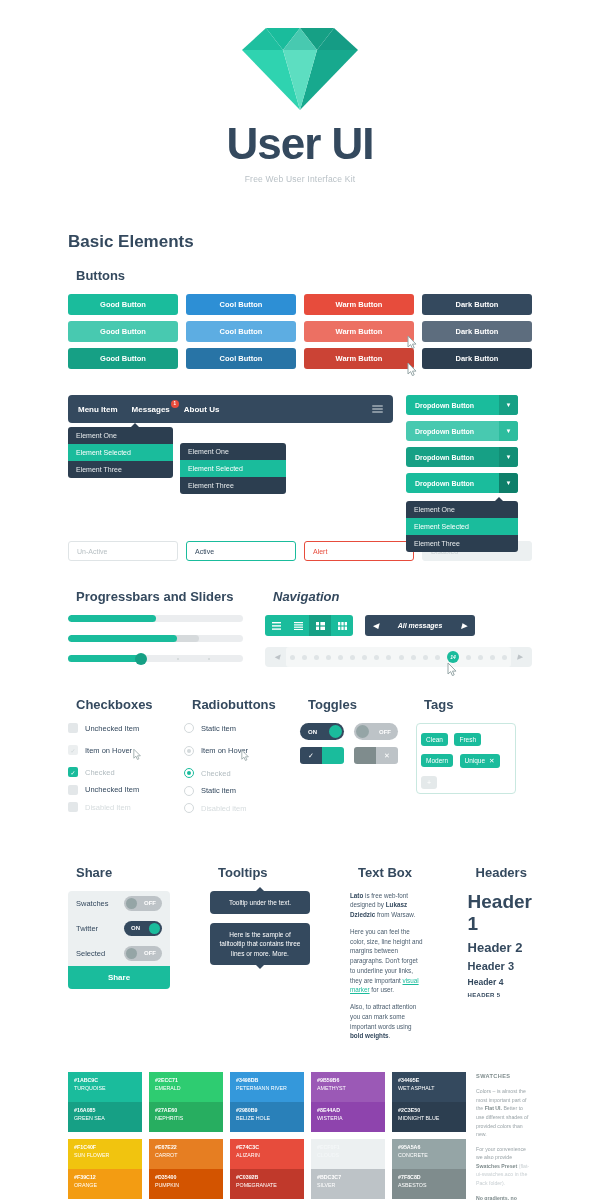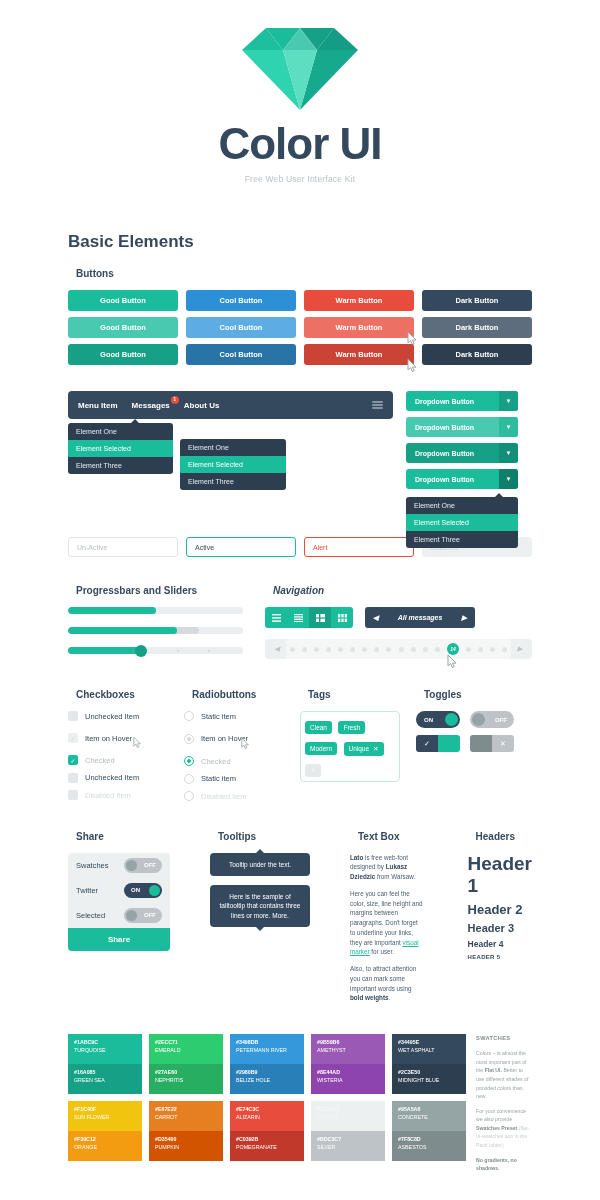--- a/index.html
+++ b/index.html
@@ -16,21 +16,21 @@
   .gem { width:116px; height:82px; margin:0 auto; display:block; }
   .brand {
     font-size:44px; font-weight:bold; color:#34495e;
     letter-spacing:-1px; margin-top:12px; line-height:1;
   }
   .brand-sub { font-size:8.5px; color:#b9c1c6; margin-top:8px; letter-spacing:.2px; }
 
   
   .container { padding:0 68px; }
   h2.section { font-size:17px; font-weight:bold; color:#34495e; margin:0 0 16px 0; }
-  h3.sub { font-size:10px; font-weight:bold; color:#34495e; margin:0 0 11px 0;padding-left:8px; }
+  h3.sub { font-size:13px; font-weight:bold; color:#34495e; margin:0 0 11px 0;padding-left:8px; }
 
   
   .btn-row { display:flex; gap:8px; margin-bottom:6px; }
   .btn {
     flex:1; height:21px; border-radius:3px; border:none;
     color:#fff; font-size:7.5px; font-weight:bold;
     font-family:"Liberation Sans", sans-serif;
     display:flex; align-items:center; justify-content:center;
     position:relative; cursor:pointer;
   }
@@ -174,21 +174,21 @@
     <svg class="gem" viewBox="0 0 116 82">
       <polygon points="58,0 92,0 75,22" fill="#16a085"></polygon>
       <polygon points="58,0 24,0 41,22" fill="#1abc9c"></polygon>
       <polygon points="58,0 41,22 75,22" fill="#48c9b0"></polygon>
       <polygon points="92,0 116,22 75,22" fill="#159c85"></polygon>
       <polygon points="24,0 0,22 41,22" fill="#1ebf9f"></polygon>
       <polygon points="0,22 41,22 58,82" fill="#2fd3b0"></polygon>
       <polygon points="116,22 75,22 58,82" fill="#17a98e"></polygon>
       <polygon points="41,22 75,22 58,82" fill="#5ddec1"></polygon>
     </svg>
-    <div class="brand">Color UI</div>
+    <div class="brand">User UI</div>
     <div class="brand-sub">Free Web User Interface Kit</div>
   </div>
 
   <div class="container" style="margin-top:48px;">
     <h2 class="section">Basic Elements</h2>
     <h3 class="sub">Buttons</h3>
     <div id="buttons-area">
         <div class="btn-row">
           <button class="btn" style="background: rgb(26, 188, 156);">Good Button</button>
           <button class="btn" style="background: rgb(45, 143, 213);">Cool Button</button>
@@ -429,58 +429,58 @@
             <span class="rdo"></span>
             <span class="">Static item</span>
           </div>
           <div class="opt">
             <span class="rdo"></span>
             <span class="muted2">Disabled item</span>
           </div>
         </div>
     </div>
     <div style="width:118px;">
+      <h3 class="sub">Toggles</h3>
+      <div style="display:flex; gap:10px; margin-bottom:7px;">
+        <div class="tgl on">
+          <span class="txt" style="left:8px;">ON</span>
+          <span class="knob" style="right:2px; background:#1abc9c;"></span>
+        </div>
+        <div class="tgl off">
+          <span class="knob" style="left:2px; background:#95a5a6;"></span>
+          <span class="txt" style="right:7px;">OFF</span>
+        </div>
+      </div>
+      <div style="display:flex; gap:10px;">
+        <div class="sqtgl">
+          <div class="half" style="background:#34495e;">✓</div>
+          <div class="half" style="background:#1abc9c;"></div>
+        </div>
+        <div class="sqtgl">
+          <div class="half" style="background:#7f8c8d;"></div>
+          <div class="half" style="background:#bdc3c7;">✕</div>
+        </div>
+      </div>
+    </div>
+    <div style="width:118px;">
       <h3 class="sub">Tags</h3>
       <div class="tagbox">
         <span class="tag">Clean</span>
         <span class="tag">Fresh</span>
         <span class="tag">Modern</span>
         <span class="tag">
           <span>Unique</span>
           <span>✕</span>
         </span>
         <span class="tagplus">+</span>
       </div>
     </div>
-    <div style="width:118px;">
-      <h3 class="sub">Toggles</h3>
-      <div style="display:flex; gap:10px; margin-bottom:7px;">
-        <div class="tgl on">
-          <span class="txt" style="left:8px;">ON</span>
-          <span class="knob" style="right:2px; background:#1abc9c;"></span>
-        </div>
-        <div class="tgl off">
-          <span class="knob" style="left:2px; background:#95a5a6;"></span>
-          <span class="txt" style="right:7px;">OFF</span>
-        </div>
-      </div>
-      <div style="display:flex; gap:10px;">
-        <div class="sqtgl">
-          <div class="half" style="background:#34495e;">✓</div>
-          <div class="half" style="background:#1abc9c;"></div>
-        </div>
-        <div class="sqtgl">
-          <div class="half" style="background:#7f8c8d;"></div>
-          <div class="half" style="background:#bdc3c7;">✕</div>
-        </div>
-      </div>
-    </div>
-  </div>
-
-  <div class="container" style="margin-top:22px; display:flex;gap:40px;">
+  </div>
+
+  <div class="container" style="margin-top:44px; display:flex;gap:40px;">
     <div style="width:118px;">
       <h3 class="sub">Share</h3>
       <div class="sharebox">
         <div id="share-rows">
             <div class="sharerow">
               <span>Swatches</span>
               <span class="tgl off" style="width:38px;height:15px;">
                 <span class="knob" style="width:11px;height:11px;left:2px;background:#95a5a6;"></span>
                 <span class="txt" style="right:6px;">OFF</span>
               </span>

